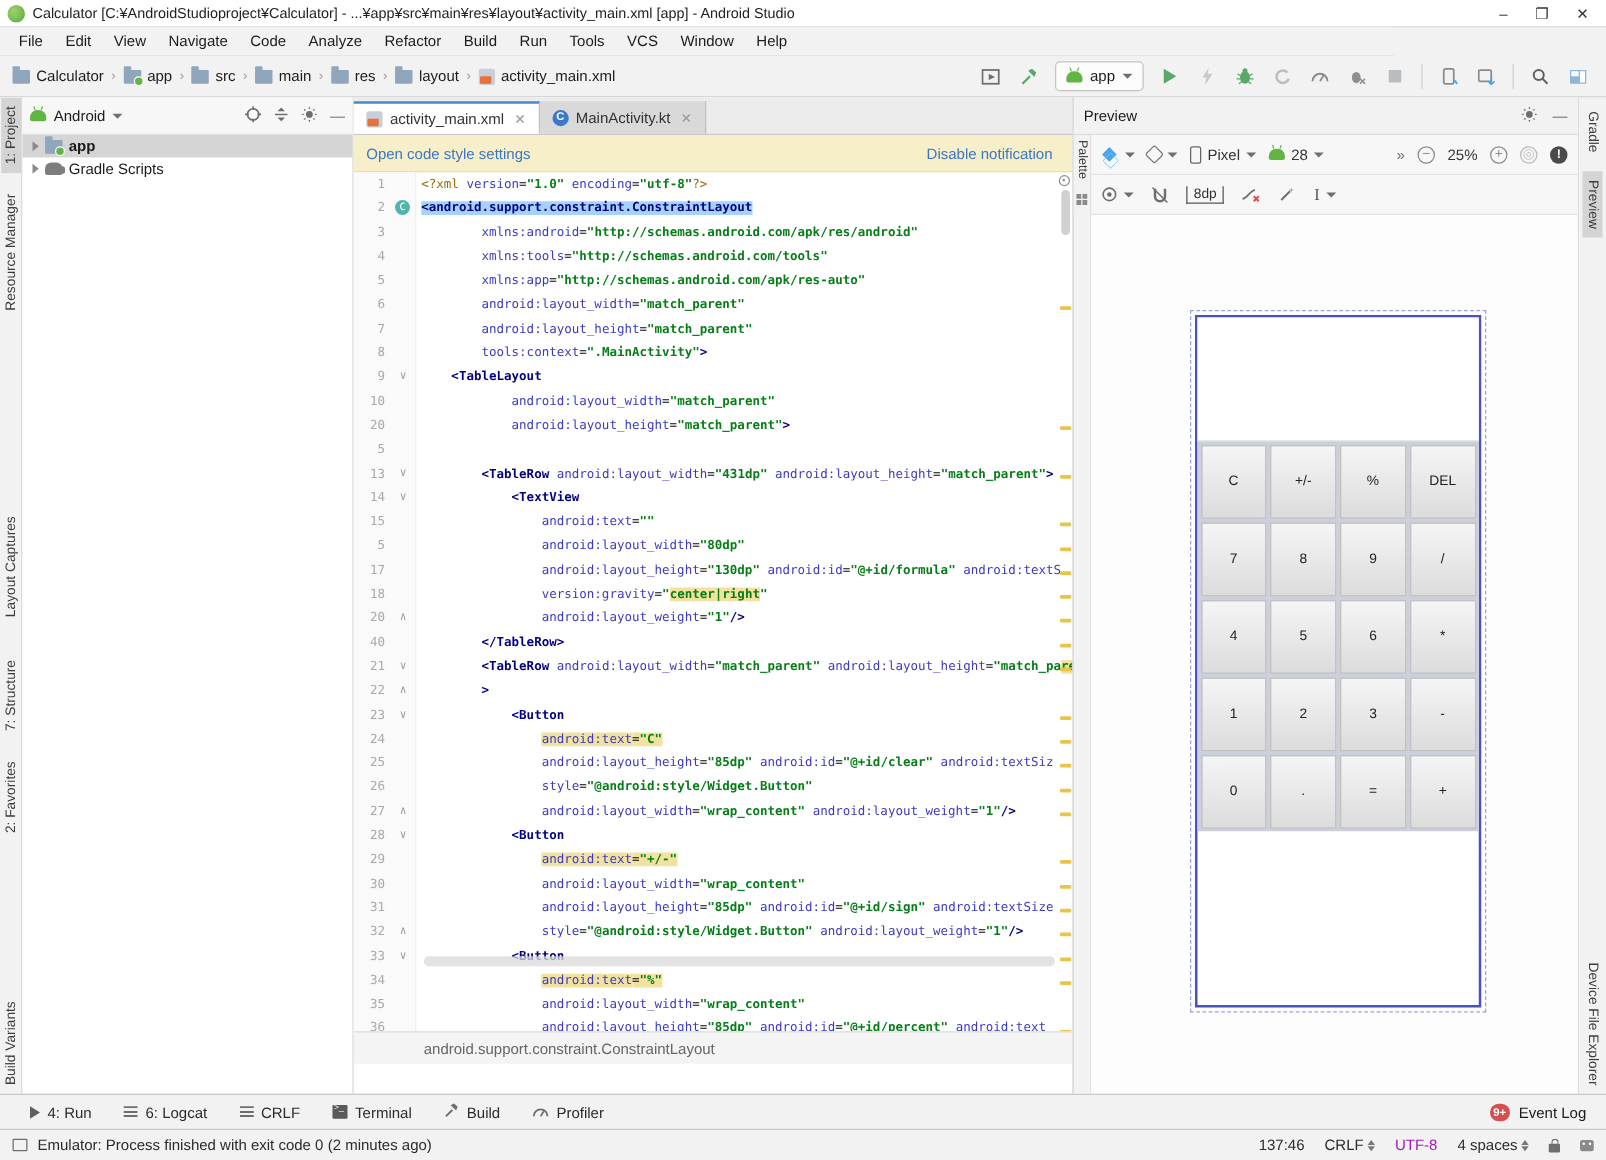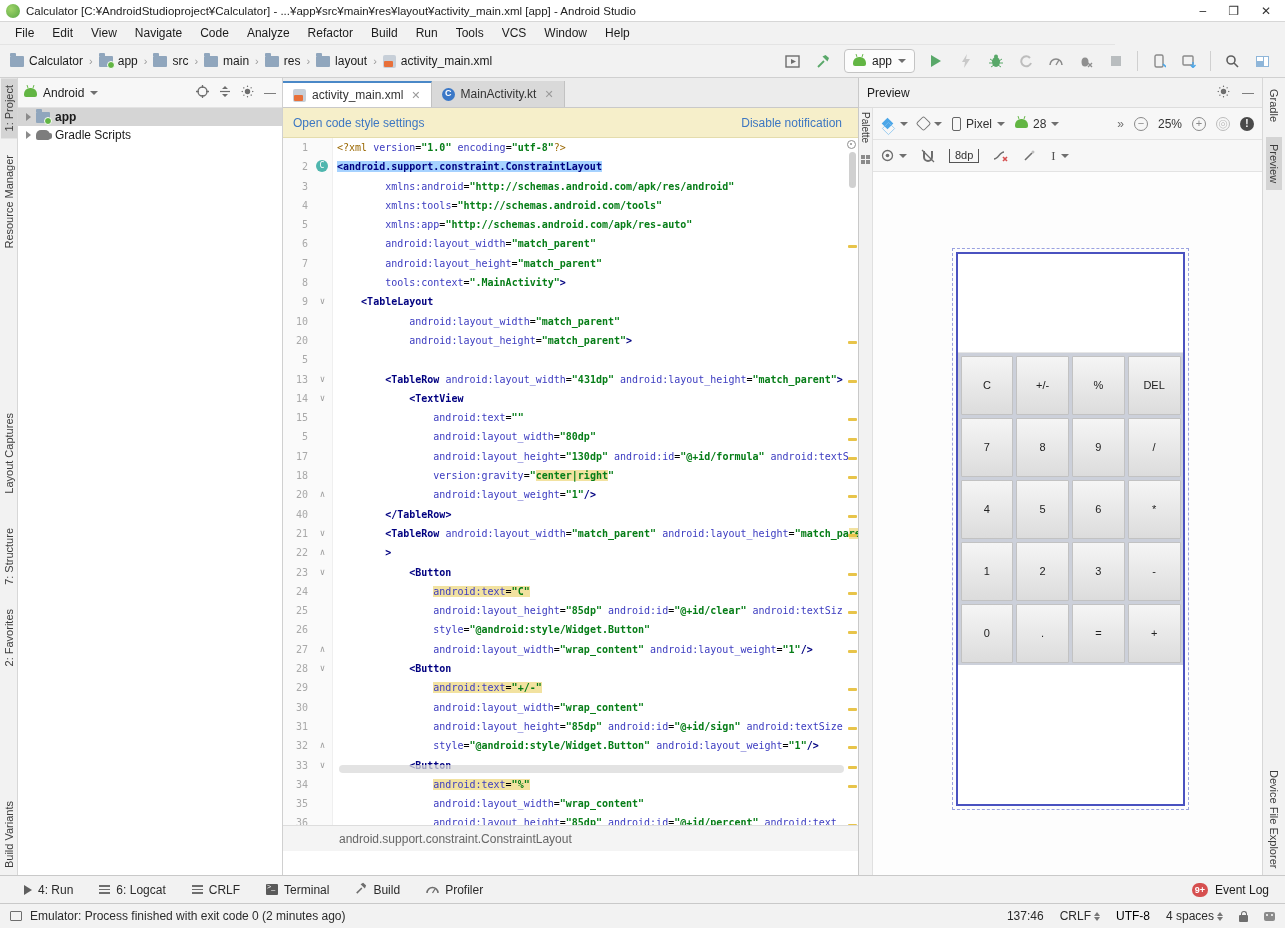--- a/index.html
+++ b/index.html
@@ -120,21 +120,21 @@
   .bottombar{position:absolute;left:0;top:875px;width:1285px;height:28px;background:#f2f2f2;border-top:1px solid #c9c9c9;display:flex;align-items:center;padding-left:24px;gap:26px;}
   .bb-item{display:flex;align-items:center;gap:6px;font-size:12px;color:#2b2b2b;cursor:default;}
   .bb-right{margin-left:auto;display:flex;align-items:center;gap:7px;padding-right:16px;}
   .badge{min-width:16px;height:14px;border-radius:8px;background:#d64f4f;color:#fff;font-size:9px;font-weight:bold;display:flex;align-items:center;justify-content:center;padding:0 3px;}
   .icon-run{width:0;height:0;border-top:5px solid transparent;border-bottom:5px solid transparent;border-left:8px solid #5f5f5f;}
   .icon-bars{width:11px;height:9px;background:repeating-linear-gradient(#6e6e6e 0 1.6px,transparent 1.6px 3.6px);}
   .icon-term{width:12px;height:11px;background:#5a5a5a;border-radius:1px;position:relative;}
   .icon-term::after{content:">_";position:absolute;left:1px;top:-1px;color:#fff;font-size:7px;}
   .statusbar{position:absolute;left:0;top:903px;width:1285px;height:25px;background:#f2f2f2;border-top:1px solid #c9c9c9;display:flex;align-items:center;padding:0 10px;font-size:12px;color:#2b2b2b;}
   .sb-right{margin-left:auto;display:flex;align-items:center;gap:16px;color:#2b2b2b;}
-  .sb-right .dim{color:#000000;text-align:center;}
+  .sb-right .dim{color:#a21caf;text-align:center;}
   .updown{display:inline-flex;flex-direction:column;gap:1px;margin-left:3px;vertical-align:middle;}
   .updown i{width:0;height:0;border-left:3px solid transparent;border-right:3px solid transparent;display:block;}
   .updown .u{border-bottom:4px solid #777;}
   .updown .d{border-top:4px solid #777;}
   .winicon{width:12px;height:10px;border:1.4px solid #6e6e6e;border-radius:1px;margin-right:8px;}
   .lock-ico{width:9px;height:7px;background:#6e6e6e;border-radius:1px;position:relative;display:inline-block;margin-top:4px;}
   .lock-ico::before{content:"";position:absolute;left:1.5px;top:-4px;width:4px;height:4px;border:1.4px solid #6e6e6e;border-bottom:none;border-radius:3px 3px 0 0;}
   .robot-ico{width:11px;height:9px;background:#8a8a8a;border-radius:2px;position:relative;display:inline-block;}
   .robot-ico::after{content:"";position:absolute;left:2px;top:2px;width:2px;height:2px;background:#fff;border-radius:50%;box-shadow:5px 0 0 #fff;}
   .hammer{width:14px;height:14px;}

